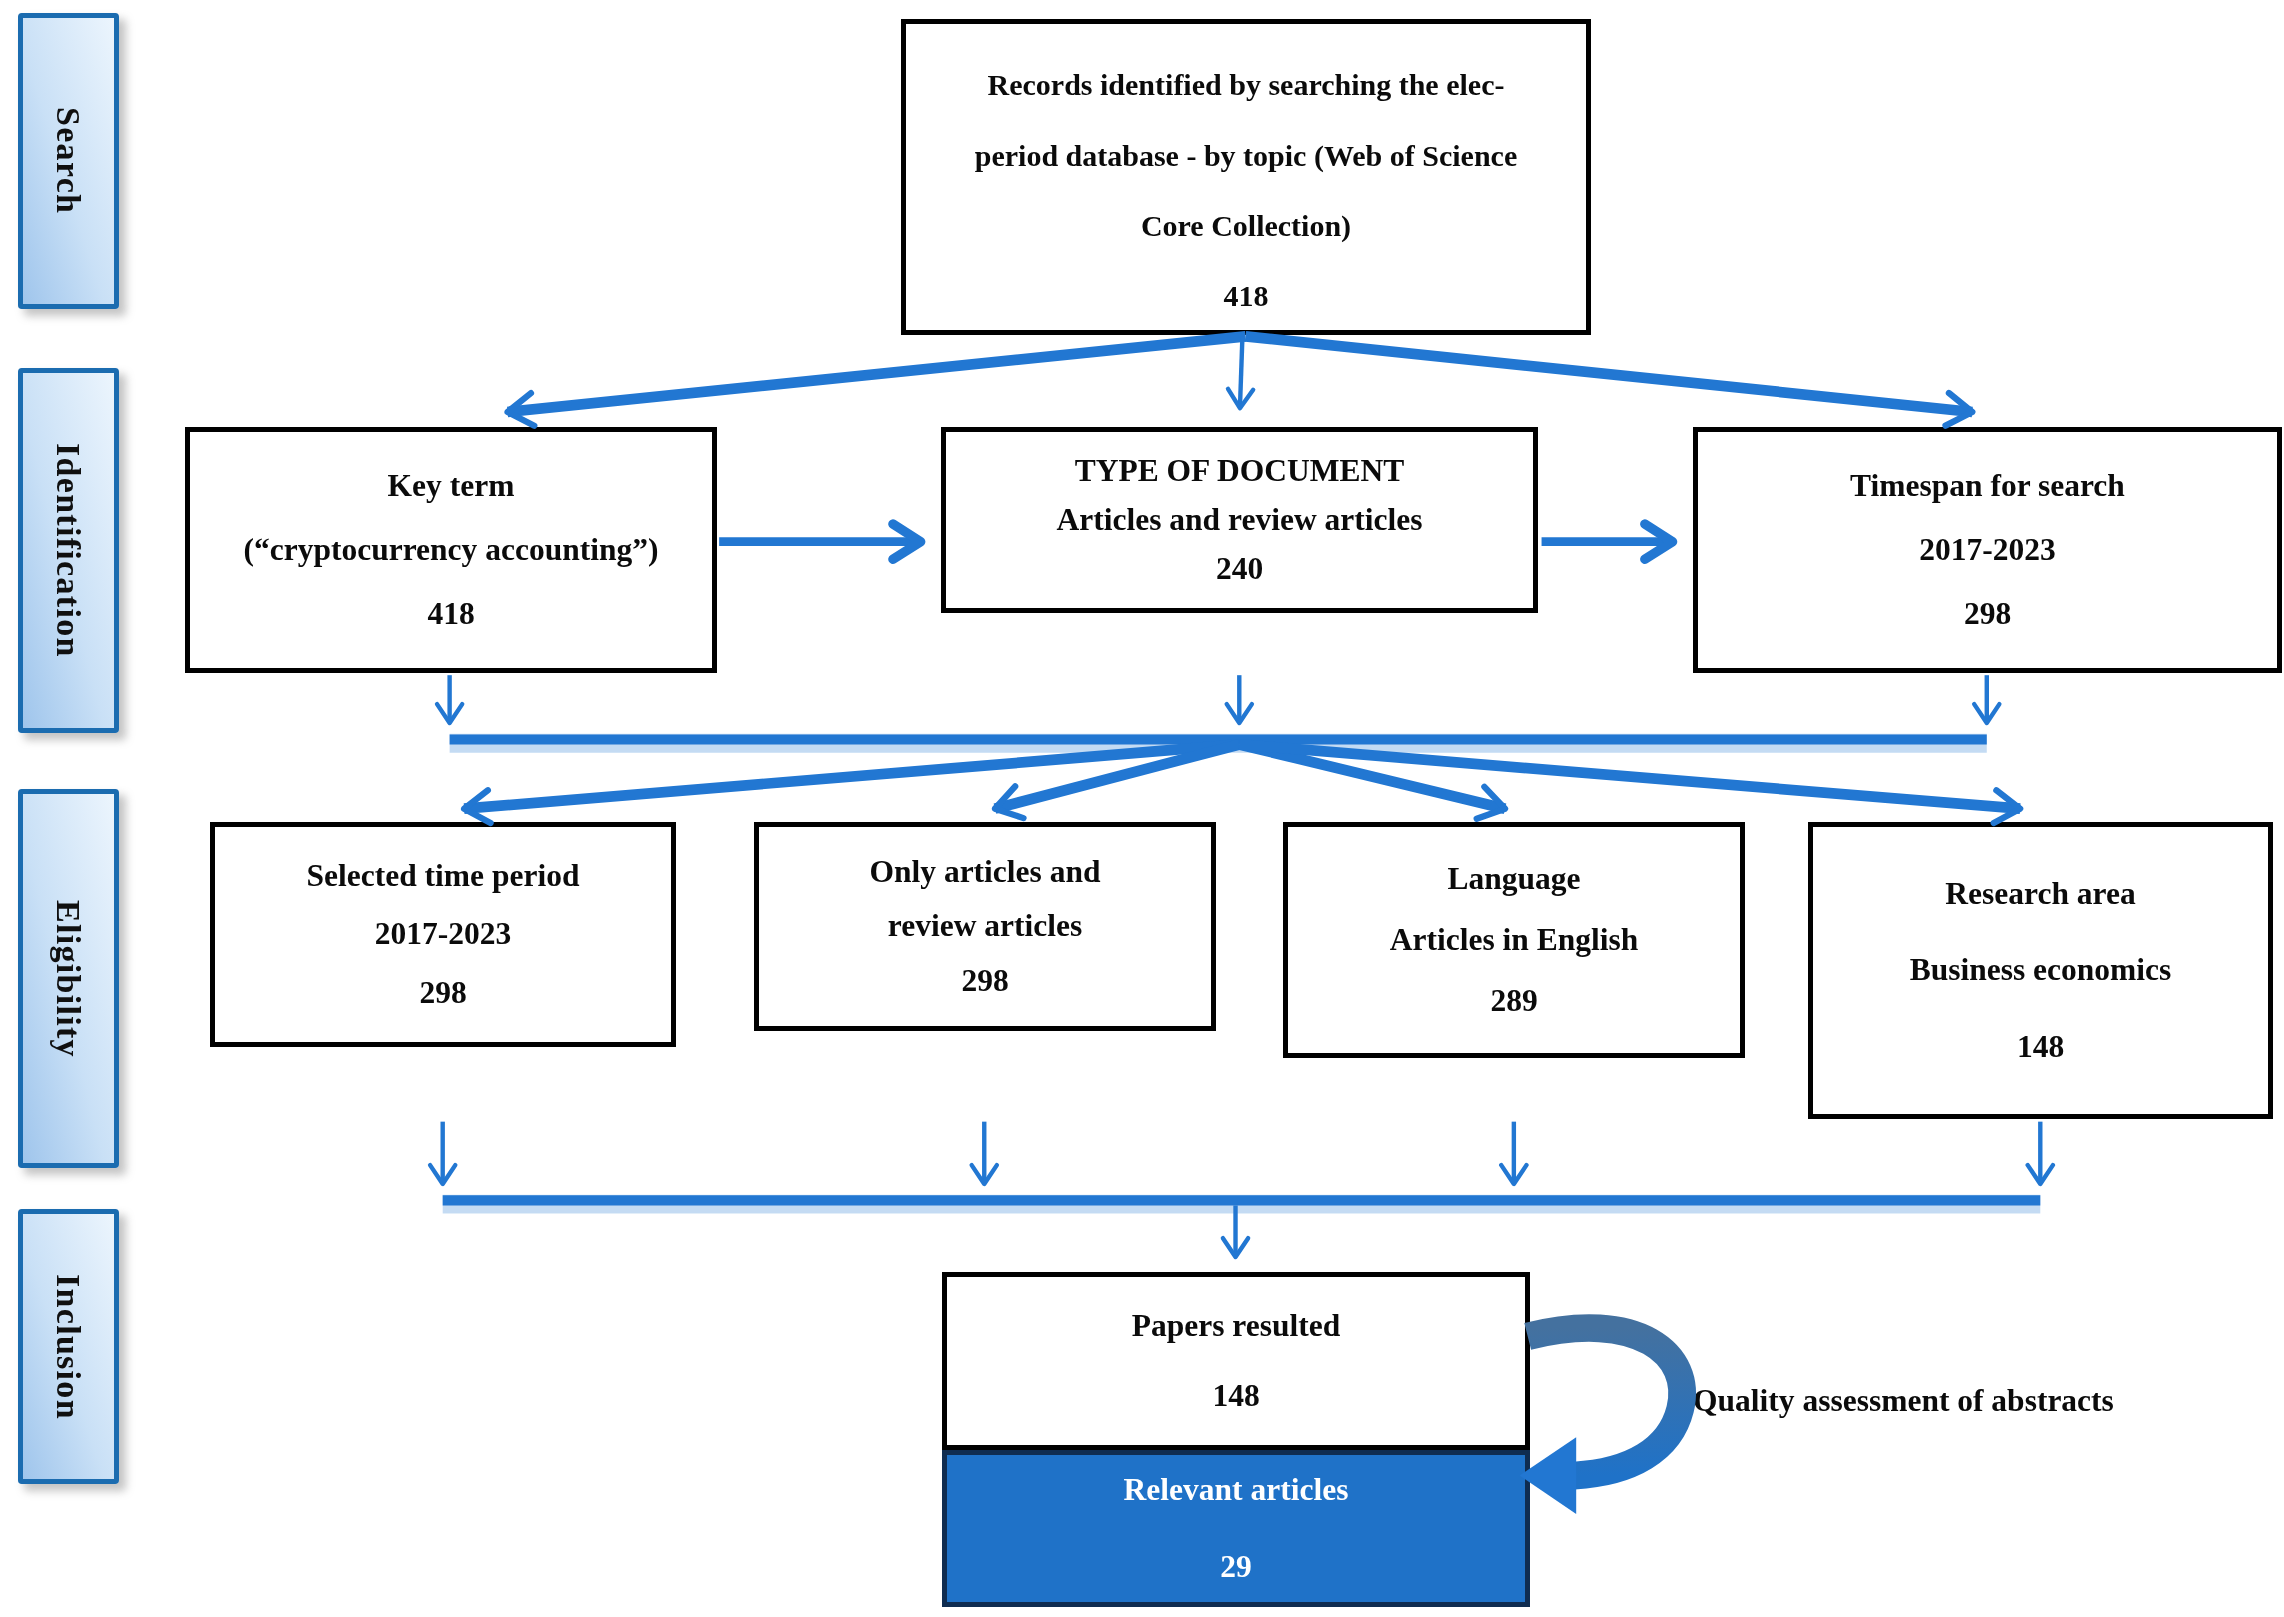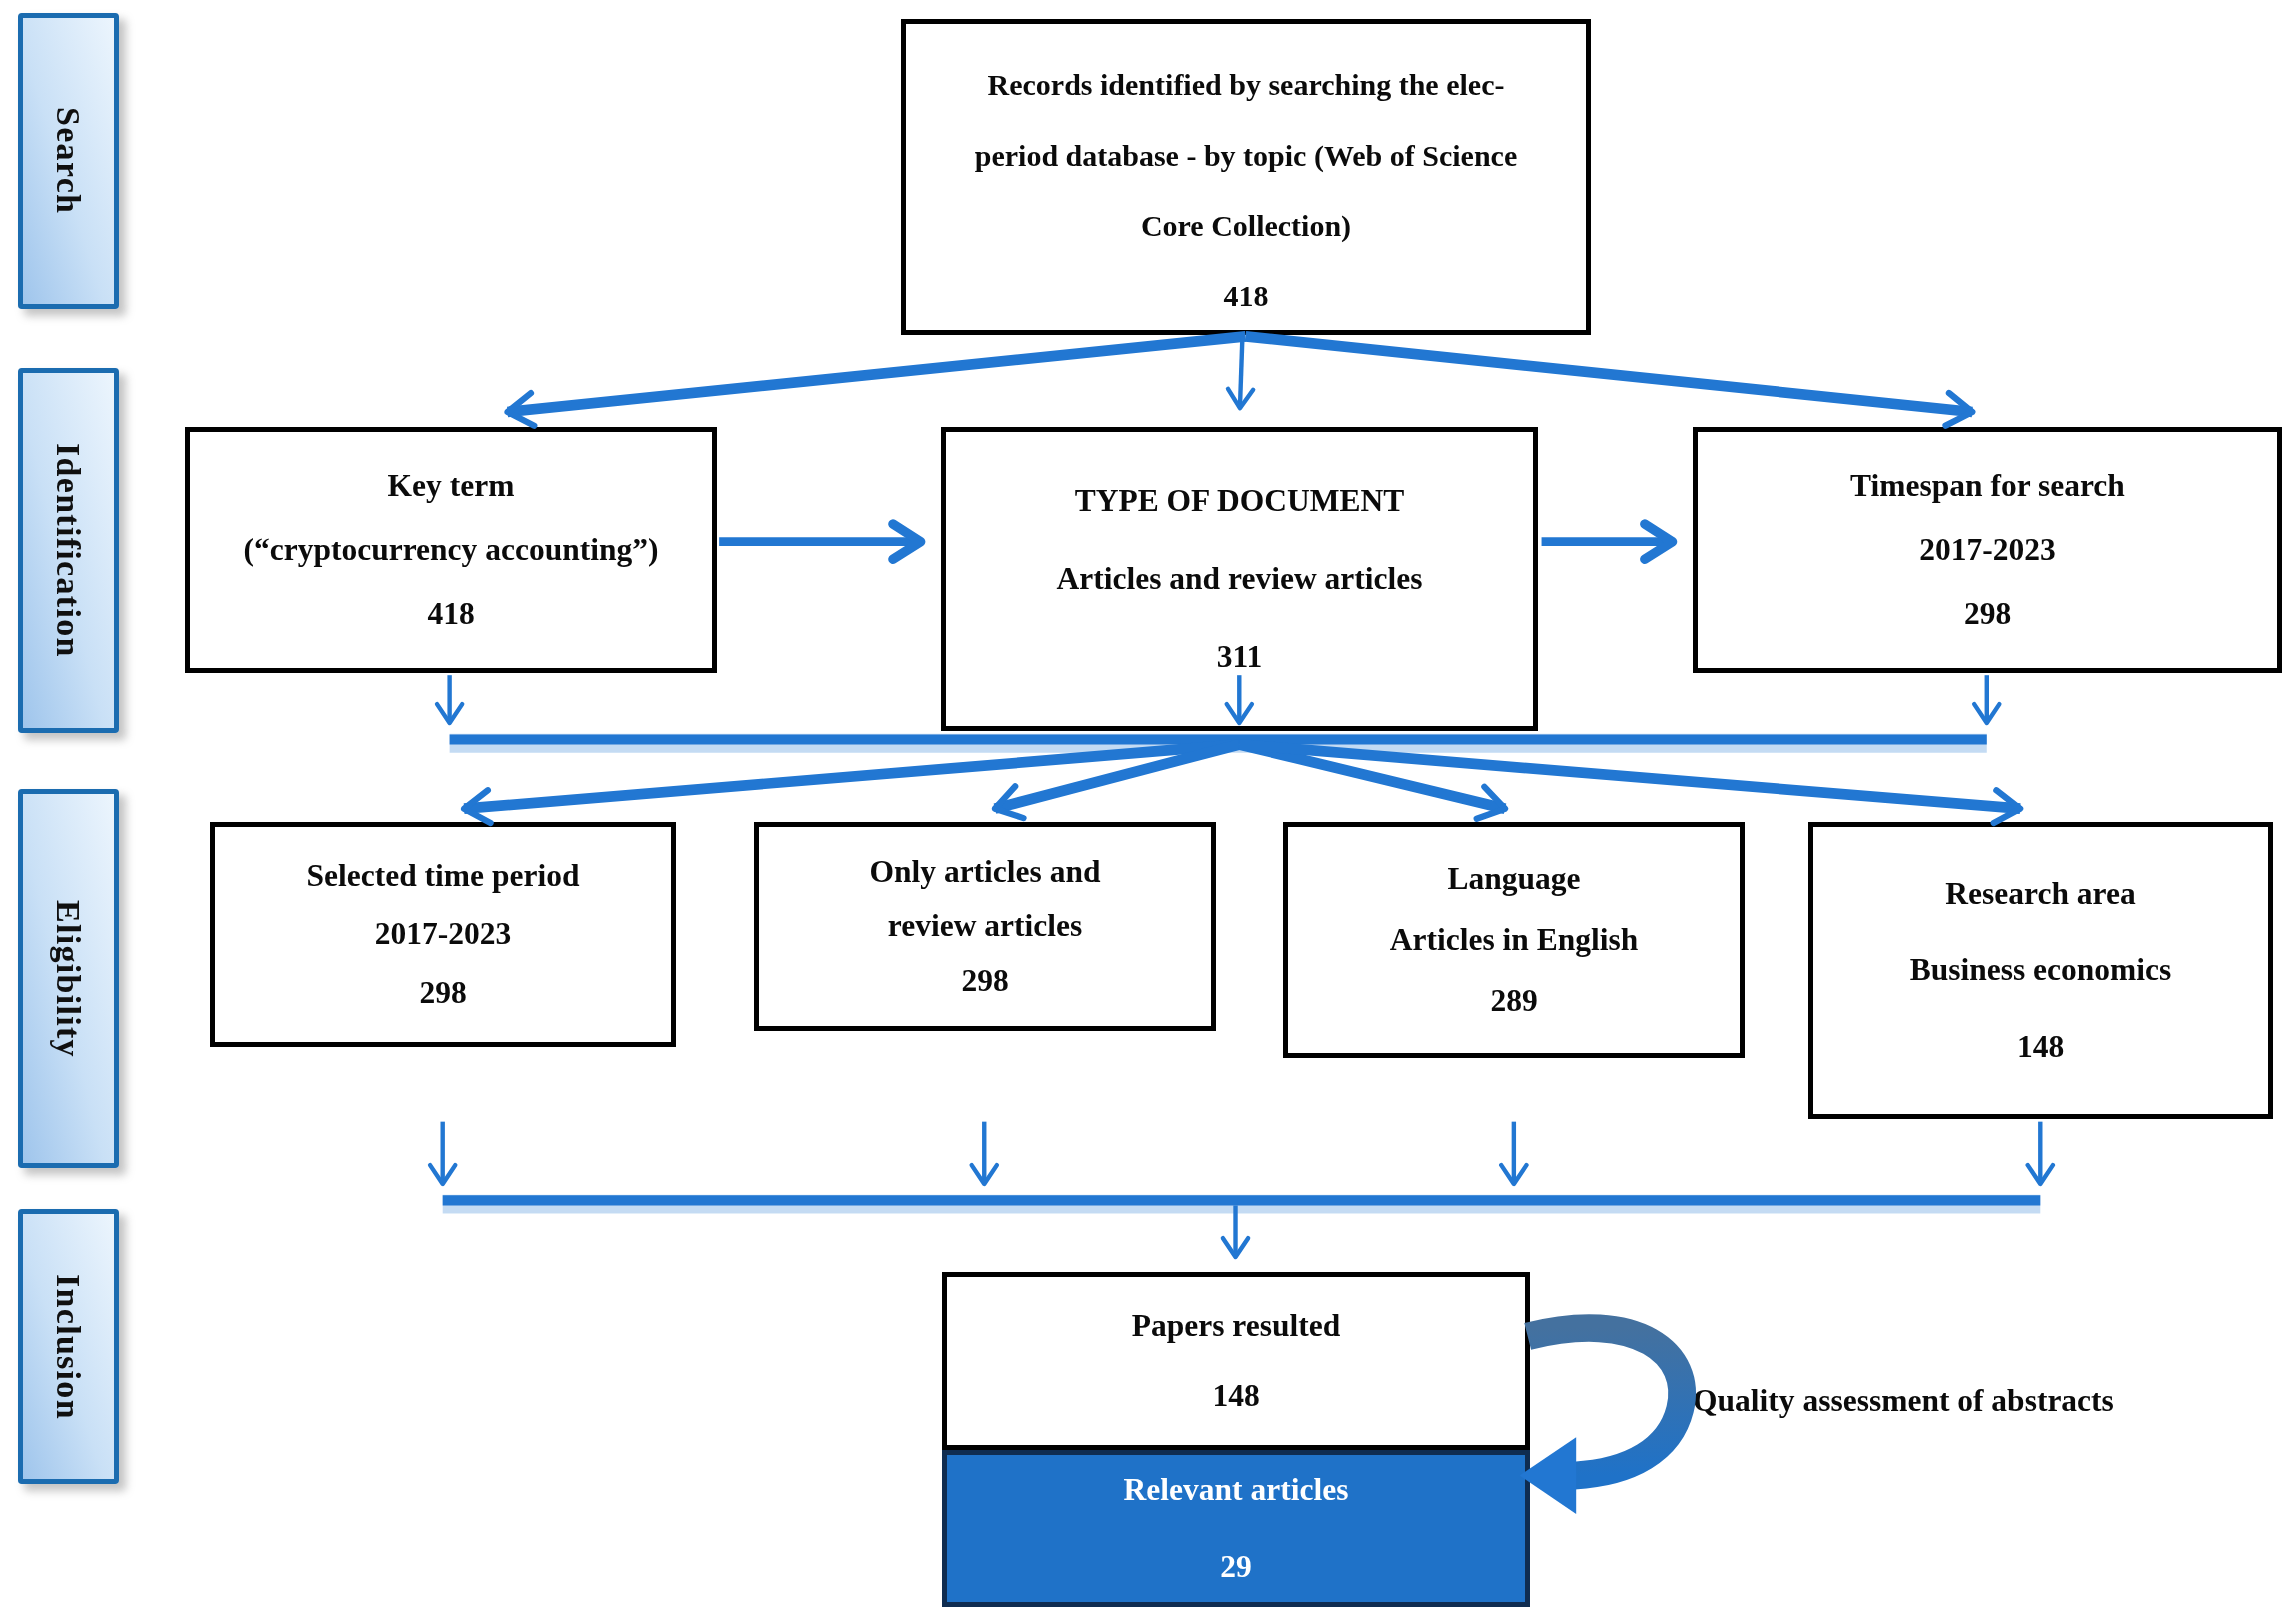--- a/index.html
+++ b/index.html
@@ -74,24 +74,24 @@
     <div class="ln">period database - by topic (Web of Science</div>
     <div class="ln">Core Collection)</div>
     <div class="cnt">418</div>
   </div>
 
   <div class="fbox" style="left:185px;top:427px;width:532px;height:246px;">
     <div class="ln">Key term</div>
     <div class="ln">(“cryptocurrency accounting”)</div>
     <div class="cnt">418</div>
   </div>
-  <div class="fbox" style="left:941px;top:427px;width:597px;height:304px;">
+  <div class="fbox" style="left:941px;top:427px;width:597px;height:186px;">
     <div class="ln">TYPE OF DOCUMENT</div>
     <div class="ln">Articles and review articles</div>
-    <div class="cnt">311</div>
+    <div class="cnt">240</div>
   </div>
   <div class="fbox" style="left:1693px;top:427px;width:589px;height:246px;">
     <div class="ln">Timespan for search</div>
     <div class="ln">2017-2023</div>
     <div class="cnt">298</div>
   </div>
 
   <div class="fbox" style="left:210px;top:822px;width:466px;height:225px;">
     <div class="ln">Selected time period</div>
     <div class="ln">2017-2023</div>

